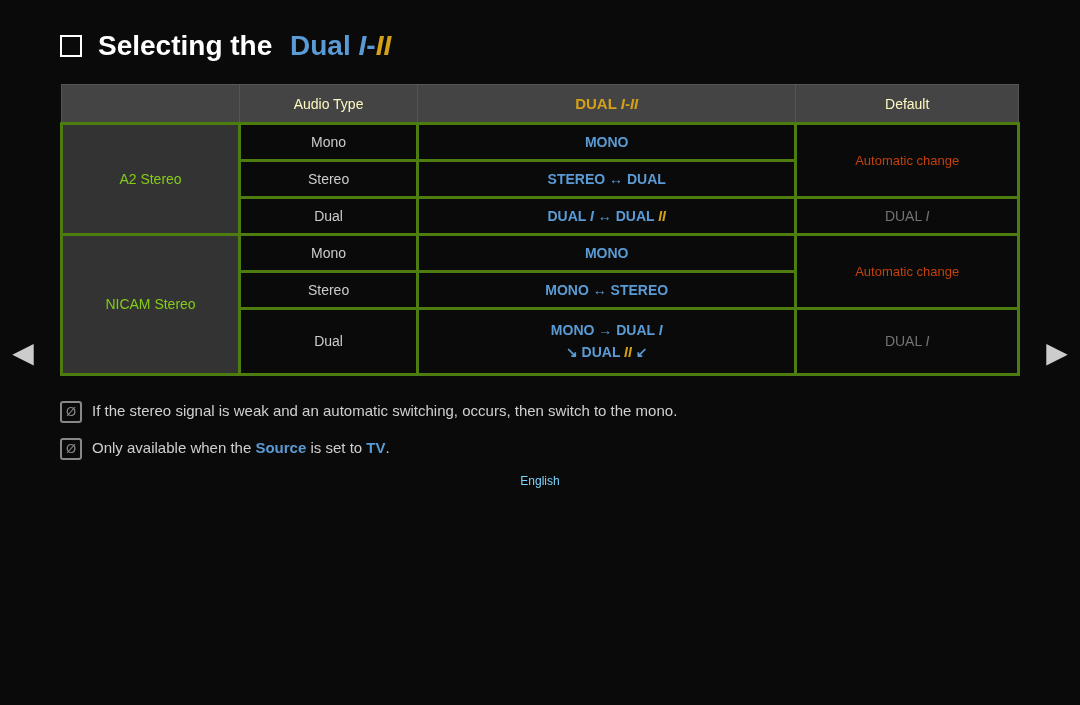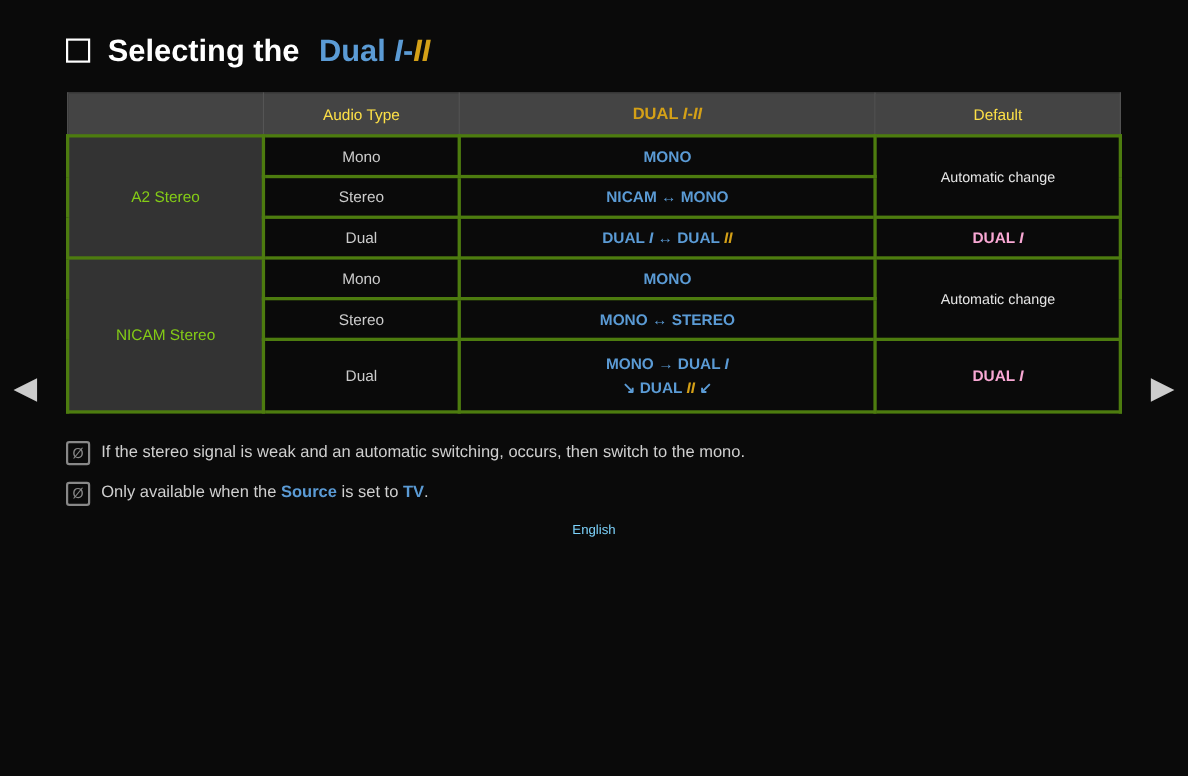--- a/index.html
+++ b/index.html
@@ -60,21 +60,21 @@
       margin-bottom: 24px;
     }
 
     .table-wrapper table {
       width: 100%;
       border-collapse: collapse;
     }
 
     .table-wrapper th {
       background-color: #444444;
-      color: #fde047;
+      color: #fef9c3;
       font-weight: normal;
       font-size: 14px;
       padding: 10px 14px;
       text-align: center;
       border: 1px solid #555555;
     }
 
     .table-wrapper th.dual-header {
       color: #d4a017;
       font-weight: bold;
@@ -96,27 +96,27 @@
       text-align: center;
     }
 
     .table-wrapper td.dual-cell {
       color: #5b9bd5;
       font-weight: bold;
       font-size: 14px;
     }
 
     .table-wrapper td.default-cell {
-      color: #f9a8d4;
-      font-weight: bold;
+      color: #737373;
+      font-weight: normal;
       font-size: 14px;
     }
 
     .table-wrapper td.auto-cell {
-      color: #e5e5e5;
+      color: #c2410c;
       font-size: 13px;
       font-style: normal;
     }
 
     .notes-section {
       margin-top: 10px;
     }
 
     .note-item {
       display: flex;
@@ -219,21 +219,21 @@
       <tbody>
 
         <tr>
           <td class="row-header merged-row-header" rowspan="3">A2 Stereo</td>
           <td>Mono</td>
           <td class="dual-cell">MONO</td>
           <td class="auto-cell" rowspan="2">Automatic change</td>
         </tr>
         <tr>
           <td>Stereo</td>
-          <td class="dual-cell">NICAM ↔ MONO</td>
+          <td class="dual-cell">STEREO ↔ DUAL</td>
         </tr>
         <tr>
           <td>Dual</td>
           <td class="dual-cell">
             DUAL <span style="font-style:italic;">I</span> ↔ DUAL <span style="font-style:italic; color:#d4a017;">II</span>
           </td>
           <td class="default-cell">DUAL <span style="font-style:italic;">I</span></td>
         </tr>
 
         <tr>

